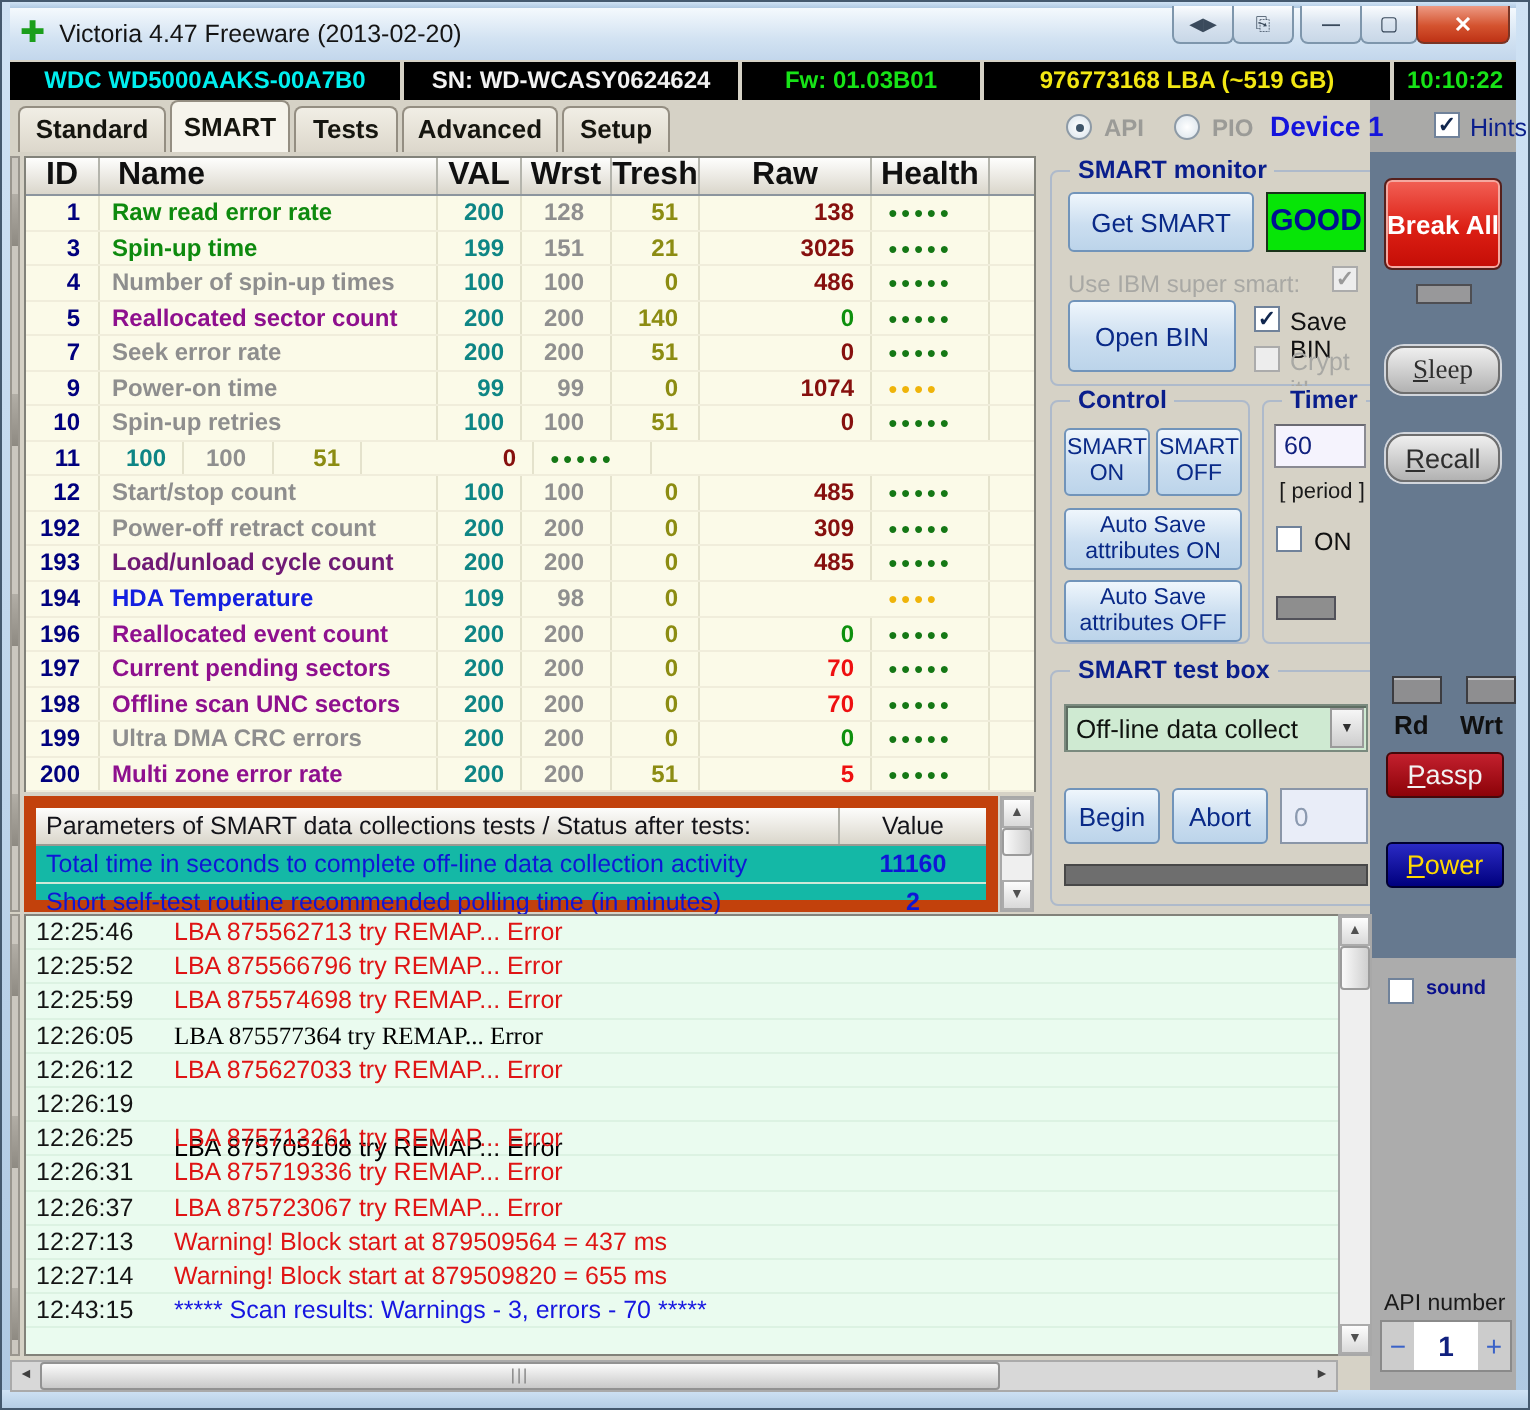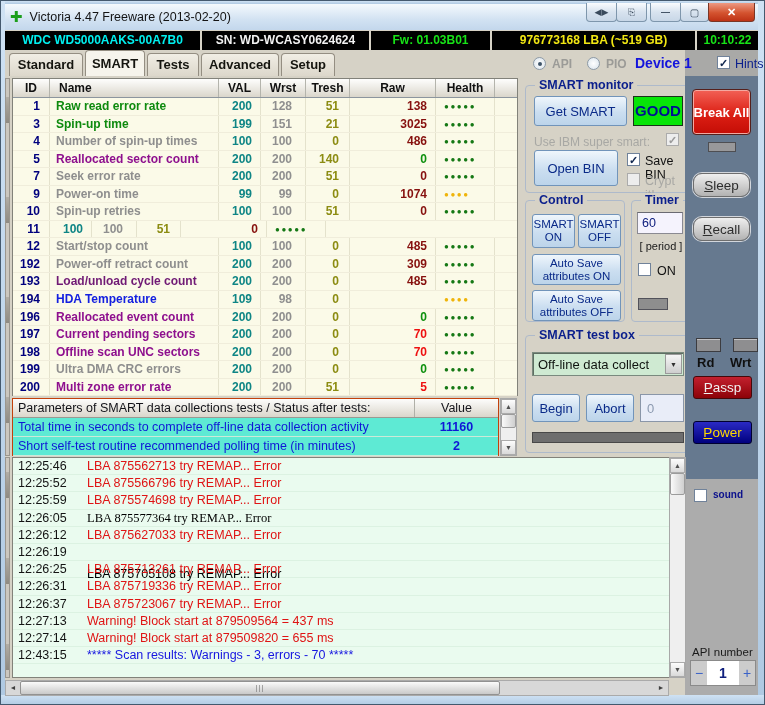--- a/index.html
+++ b/index.html
@@ -50,35 +50,35 @@
   #hints-label{position:absolute;left:730px;top:7px;font-size:12.5px;color:#0A1E8C;}
   .rightstrip-top{position:absolute;left:684px;top:49px;width:73px;height:26px;background:#A9A9A7;z-index:1;}
 
   
   .gripper{position:absolute;width:5px;background:#CBC7BF;border:1px solid #9A968E;z-index:2;}
   .gripper i{position:absolute;left:0;width:3px;height:26px;background:linear-gradient(#B2AEA6,#8E8A82);display:block;}
 
   
   .smart-table{position:absolute;left:11px;top:77px;width:506px;height:318px;border:1px solid #82827A;background:#FBFAE8;z-index:2;display:flex;flex-direction:column;}
   .thead{display:flex;height:19px;background:linear-gradient(#FEFEFD,#DAD6CB);border-bottom:1px solid #8C959E;}
-  .th{font-size:12px;font-weight:bold;color:#101010;text-align:center;line-height:18px;border-right:1px solid #B4B4AC;overflow:hidden;}
+  .th{font-size:16px;font-weight:bold;color:#101010;text-align:center;line-height:18px;border-right:1px solid #B4B4AC;overflow:hidden;}
   .tbody{flex:1;display:flex;flex-direction:column;}
   .tr{display:flex;height:17.55px;border-bottom:1px solid #F0EDDB;}
   .td{font-size:12px;font-weight:bold;line-height:17px;border-right:1px solid #E4E2CC;white-space:nowrap;overflow:hidden;}
   .c-id{width:37px;text-align:right;padding-right:9px;color:#00007E;}
   .c-name{width:169px;padding-left:6px;}
   .c-val{width:42px;text-align:right;padding-right:8px;color:#0E8585;}
   .c-wrst{width:45px;text-align:right;padding-right:13px;color:#8F8F8F;}
   .c-tresh{width:44px;text-align:right;padding-right:10px;color:#8C8C12;}
   .c-raw{width:86px;text-align:right;padding-right:8px;}
   .c-health{width:59px;padding-left:8px;font-size:8px;letter-spacing:1.6px;line-height:17px;}
   .c-fill{flex:1;border-right:none;}
 
   
-  .params{position:absolute;left:11px;top:397px;width:487px;height:58px;border:1px solid #c2410c;background:#5eead4;z-index:2;}
+  .params{position:absolute;left:11px;top:397px;width:487px;height:58px;border:6px solid #c2410c;background:#14b8a6;z-index:2;}
   .phead{display:flex;height:19px;background:linear-gradient(#FDFDFC,#DAD6CB);border-bottom:1px solid #9A9A92;}
   .phead .pl{width:402px;font-size:12.5px;color:#14141A;padding-left:5px;line-height:18px;border-right:1px solid #B0B0A8;white-space:nowrap;overflow:hidden;}
   .phead .pv{flex:1;font-size:12.5px;color:#14141A;text-align:center;line-height:18px;}
   .prow{display:flex;height:19px;border-bottom:1px solid #CDE9D8;}
   .prow .pl{width:402px;font-size:12.5px;color:#0F16D6;padding-left:5px;line-height:18px;white-space:nowrap;overflow:hidden;}
   .prow .pv{flex:1;font-size:12.5px;font-weight:bold;color:#0F16D6;text-align:center;line-height:18px;}
   .vscroll{position:absolute;width:17px;background:#EFEFEF;border:1px solid #A8A8A8;z-index:2;}
   .sbtn{width:15px;height:15px;background:linear-gradient(#FDFDFD,#D9D9D9);border:1px solid #ABABAB;font-size:7px;color:#505050;text-align:center;line-height:13px;}
   .sthumb{width:15px;background:linear-gradient(90deg,#FAFAFA,#CFCFCF);border:1px solid #9B9B9B;border-radius:2px;}
   #pscroll{left:499px;top:397px;height:58px;}
@@ -122,21 +122,21 @@
   #btn-abort{left:60px;top:58px;width:48px;height:28px;}
   #test-counter{position:absolute;left:114px;top:58px;width:44px;height:28px;background:#E9EDF8;border:1px solid #8A96A8;font-size:13px;color:#8C9AB0;padding:6px 0 0 6px;}
   #test-progress{position:absolute;left:6px;top:96px;width:152px;height:11px;background:#6E6E6E;border:1px solid #484848;}
 
   
   .slate{position:absolute;left:684px;top:75px;width:73px;height:403px;background:#66798F;z-index:2;}
   #btn-breakall{position:absolute;left:7px;top:13px;width:59px;height:46px;background:linear-gradient(#F26156,#DC1F14 55%,#C40D06);border:1px solid #55201C;box-shadow:inset 0 0 0 1px #F4A8A0;border-radius:4px;color:#FFF;font-weight:bold;font-size:13px;display:flex;align-items:center;justify-content:center;}
   #mini-ind{position:absolute;left:23px;top:66px;width:28px;height:10px;background:#98989A;border:1px solid #4E4E52;}
   .gbtn{position:absolute;left:8px;width:57px;height:24px;background:linear-gradient(#EFEFEF,#B2B2B2);border:1px solid #6E6E6E;box-shadow:0 0 0 1px #D2D6DC;border-radius:9px;color:#2E2E2E;font-size:13.5px;display:flex;align-items:center;justify-content:center;}
   .gbtn span::first-letter,.cbtn span::first-letter{text-decoration:underline;}
-  #btn-sleep{top:97px;}
+  #btn-sleep{top:97px;font-family:Liberation Serif, serif;}
   #btn-recall{top:141px;}
   .io-ind{position:absolute;top:262px;width:25px;height:14px;background:#8E8E90;border:1px solid #3C3C40;box-shadow:inset 0 1px 0 #C2C2C4;}
   #rd-ind{left:11px;} #wrt-ind{left:48px;}
   .io-label{position:absolute;top:279px;font-size:13px;font-weight:bold;color:#101010;}
   #rd-label{left:12px;} #wrt-label{left:45px;}
   .cbtn{position:absolute;left:8px;width:59px;height:23px;border-radius:3px;font-size:13.5px;display:flex;align-items:center;justify-content:center;}
   #btn-passp{top:300px;background:linear-gradient(#C3202E,#8C0208);border:1px solid #44080A;color:#F2F2F2;}
   #btn-power{top:345px;background:linear-gradient(#2A2AC4,#00007E);border:1px solid #000030;color:#FFD900;}
 
   

